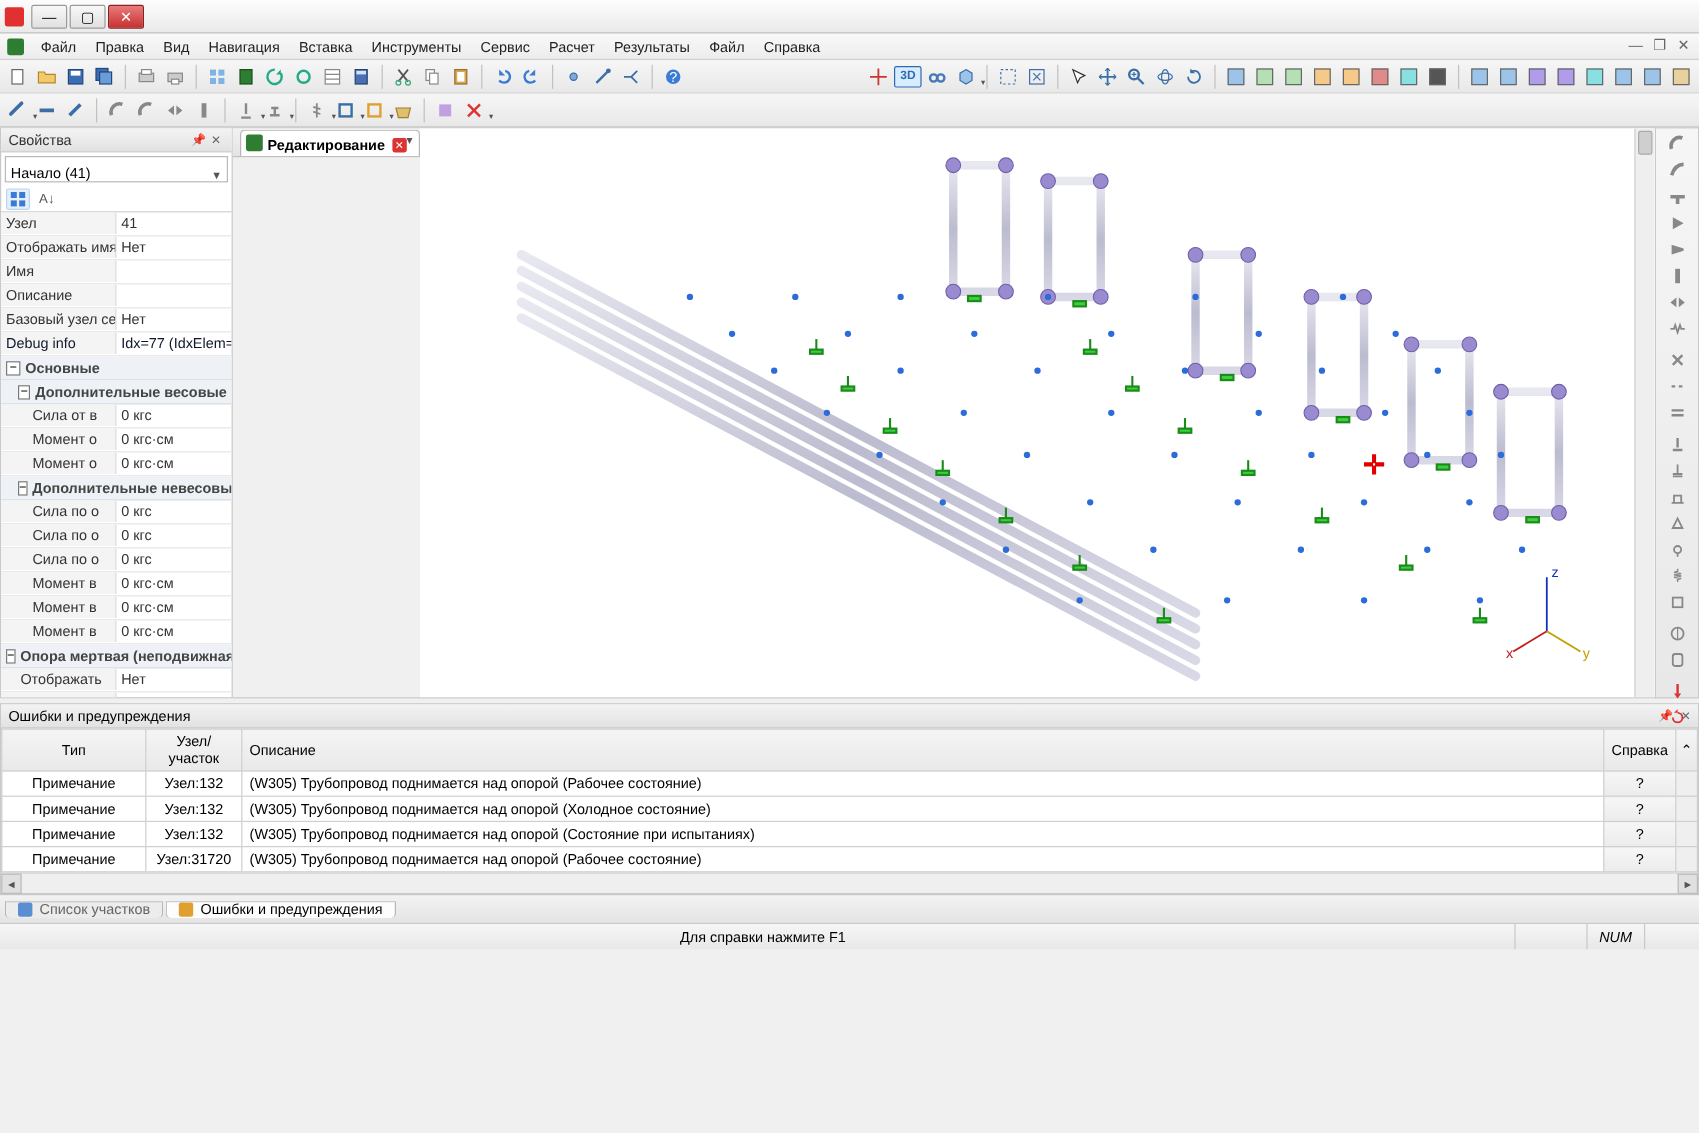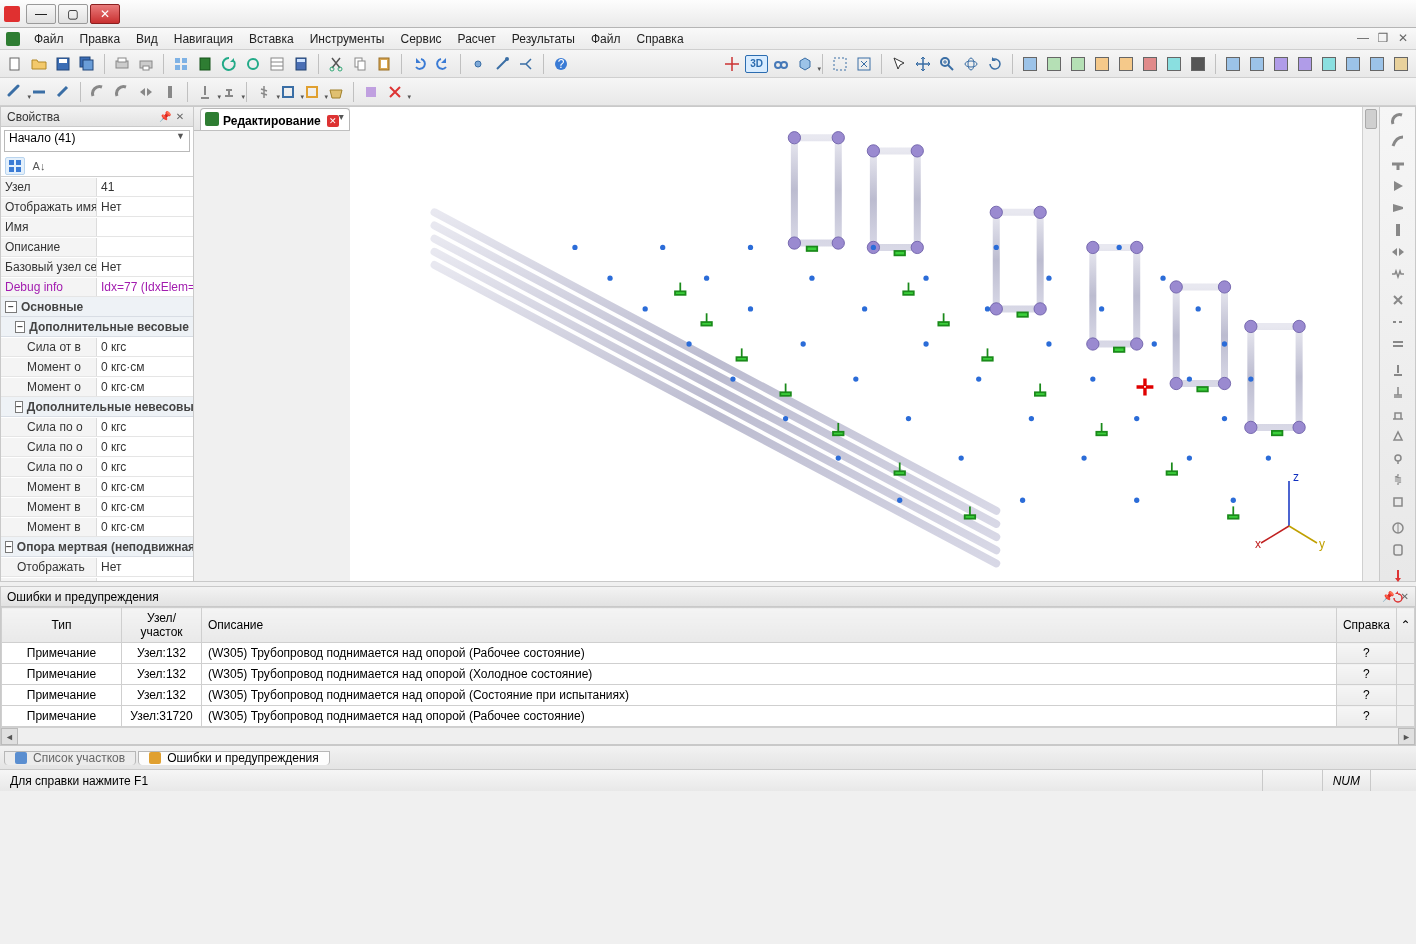--- a/index.html
+++ b/index.html
@@ -28,30 +28,30 @@
 .ico-box { width:14px;height:14px; display:inline-block; border:1px solid #666; background:#fff; }
 .pill { padding:0 4px; height:18px; font-size:10px; font-weight:bold; border:1px solid #2b6cb0; border-radius:2px; color:#2b6cb0; background:#d8ecff; display:flex;align-items:center; }
 .spacer { flex:1; }
 
 
 .main-area { display:flex; height: 476px; }
 .props-panel { width: 194px; background:#fff; border:1px solid #c9c9c9; display:flex; flex-direction:column; }
 .panel-title { height:20px; background:linear-gradient(#f3f3f3,#e2e2e2); border-bottom:1px solid #c9c9c9; padding:2px 6px; display:flex; align-items:center; }
 .panel-title .ttl { flex:1; color:#333; }
 .panel-title .pin, .panel-title .cls { width:14px;height:14px;display:flex;align-items:center;justify-content:center;color:#666;cursor:pointer;font-size:10px; }
-.props-combo { height:22px; border:1px solid #b9b9b9; margin:3px; display:flex; align-items:flex-start; padding:0 4px; background:#fff; }
+.props-combo { height:22px; border:1px solid #b9b9b9; margin:3px; display:flex; align-items:flex-end; padding:0 4px; background:#fff; }
 .props-combo .dd { margin-left:auto; color:#555; font-size:9px; }
 .props-toolbar { height:22px; display:flex; align-items:center; gap:4px; padding:0 4px; border-bottom:1px solid #d0d0d0; }
 .props-tb-btn { width:20px;height:18px;border:1px solid #b9d4ee; background:#e4f0fb; display:flex;align-items:center;justify-content:center;border-radius:2px;cursor:pointer; }
 .props-tb-btn.plain { border:1px solid transparent; background:transparent; }
 .prop-grid { flex:1; overflow:hidden; }
-.prop-row { display:flex; height:20px; align-items:center; border-bottom:1px solid #e5e5e5; }
+.prop-row { display:flex; height:20px; align-items:flex-start; border-bottom:1px solid #e5e5e5; }
 .prop-row .k { width:96px; padding:2px 4px; color:#333; background:#f4f4f4; border-right:1px solid #dcdcdc; overflow:hidden; white-space:nowrap; }
 .prop-row .v { flex:1; padding:2px 4px; color:#333; overflow:hidden; white-space:nowrap; }
-.prop-row.disabled .k, .prop-row.disabled .v { color:#a21caf; }
+.prop-row.disabled .k, .prop-row.disabled .v { color:#0f172a; }
 .prop-group { display:flex; align-items:center; height:20px; background:#eef2f6; border-bottom:1px solid #d8dde4; padding:2px 4px; font-weight:bold; color:#444; overflow:hidden; white-space:nowrap;}
 .prop-group .pm { width:12px; height:12px; border:1px solid #7a7a7a; background:#fff; margin-right:4px; display:flex; align-items:center;justify-content:center; font-size:10px; color:#444; }
 .prop-subgroup { padding-left:14px; }
 
 
 .viewport-wrap { flex:1; display:flex; flex-direction:row; border:1px solid #c9c9c9; border-left:none; }
 .view-tabs { height:24px; background:linear-gradient(#f2f2f2,#e4e4e4); display:flex; align-items:flex-end; padding-left:6px; border-bottom:1px solid #c0c0c0; position:relative; }
 .view-tab { height:22px; padding:3px 10px 0 22px; background:#fff; border:1px solid #b7b7b7; border-bottom:none; border-radius:4px 4px 0 0; display:flex; align-items:center; gap:6px; position:relative; }
 .view-tab .doc-icon { position:absolute; left:4px; top:3px; width:14px; height:14px; background:#2e7d32; border-radius:2px; }
 .view-tab .close-ico { width:12px;height:12px;display:flex;align-items:center;justify-content:center;background:#d33;color:#fff;border-radius:2px;font-size:9px;cursor:pointer; }
@@ -80,21 +80,21 @@
 .errors-hscroll .arrow.l { left:0; }
 .errors-hscroll .arrow.r { right:0; }
 .bottom-tabs { height:24px; display:flex; align-items:center; background:linear-gradient(#f2f2f2,#e4e4e4); border-top:1px solid #c9c9c9; padding-left:4px; gap:2px; }
 .bottom-tab { height:14px; padding:3px 10px; background:#fdfdfd; border:1px solid #b7b7b7; border-bottom:none; border-radius:0 0 4px 4px; display:flex; align-items:center; gap:6px; cursor:pointer; }
 .bottom-tab.inactive { background:#ececec; color:#666; }
 .bottom-tab .ico { width:12px;height:12px;display:inline-block;background:#e0a030;border-radius:2px; }
 
 
 .statusbar { height:22px; background:linear-gradient(#f6f6f6,#e8e8e8); border-top:1px solid #c9c9c9; display:flex; align-items:center; padding:0 6px; }
 .statusbar .cell { padding:0 10px; border-left:1px solid #c9c9c9; height:100%; display:flex; align-items:center;font-style:italic; }
-.statusbar .hint { flex:1; padding-left:4px; }
+.statusbar .hint { flex:1; padding-left:4px;text-align:center; }
 </style>
 </head>
 <body>
 
 <div class="titlebar">
   <span class="app-icon"></span>
   <div class="win-btns">
     <div class="win-btn">—</div>
     <div class="win-btn">▢</div>
     <div class="win-btn close">✕</div>

